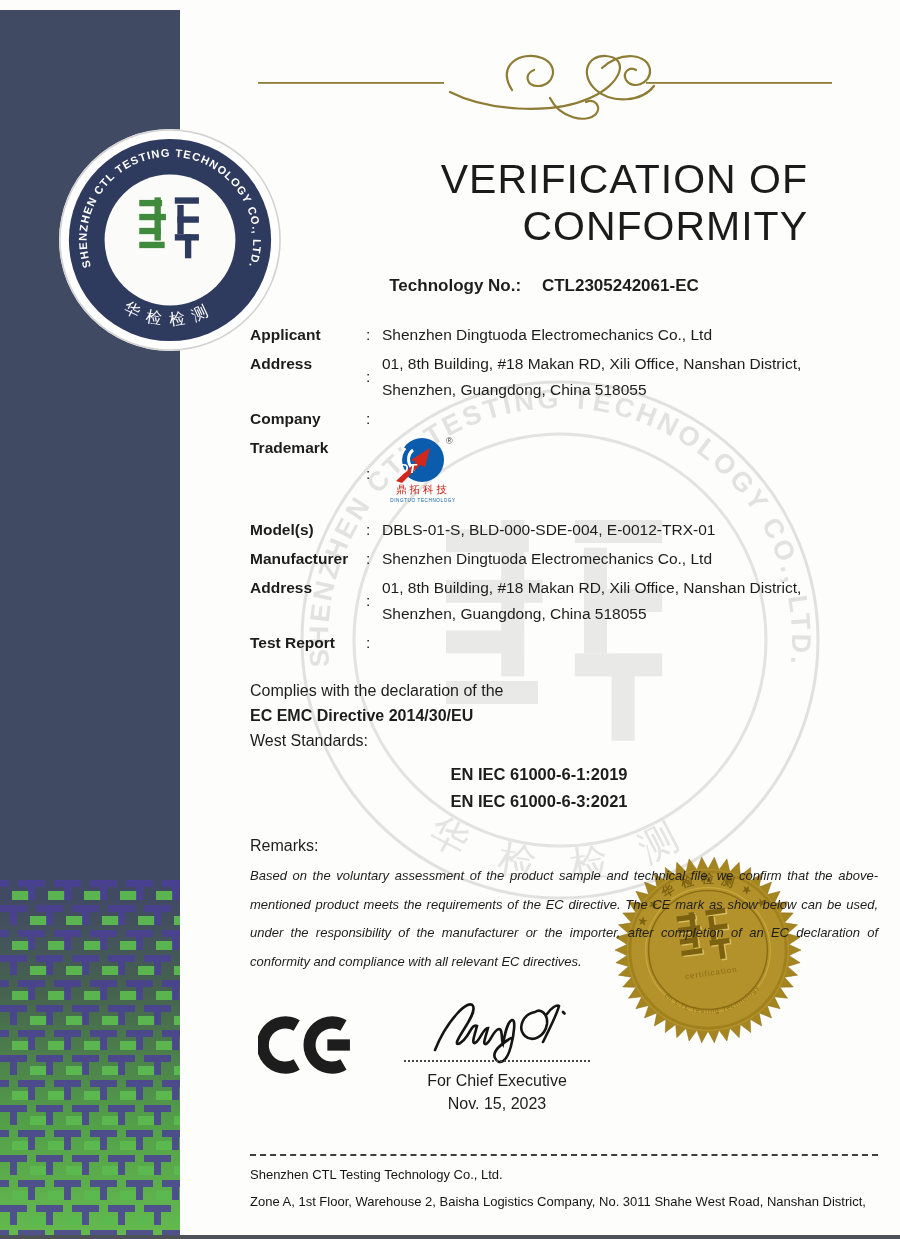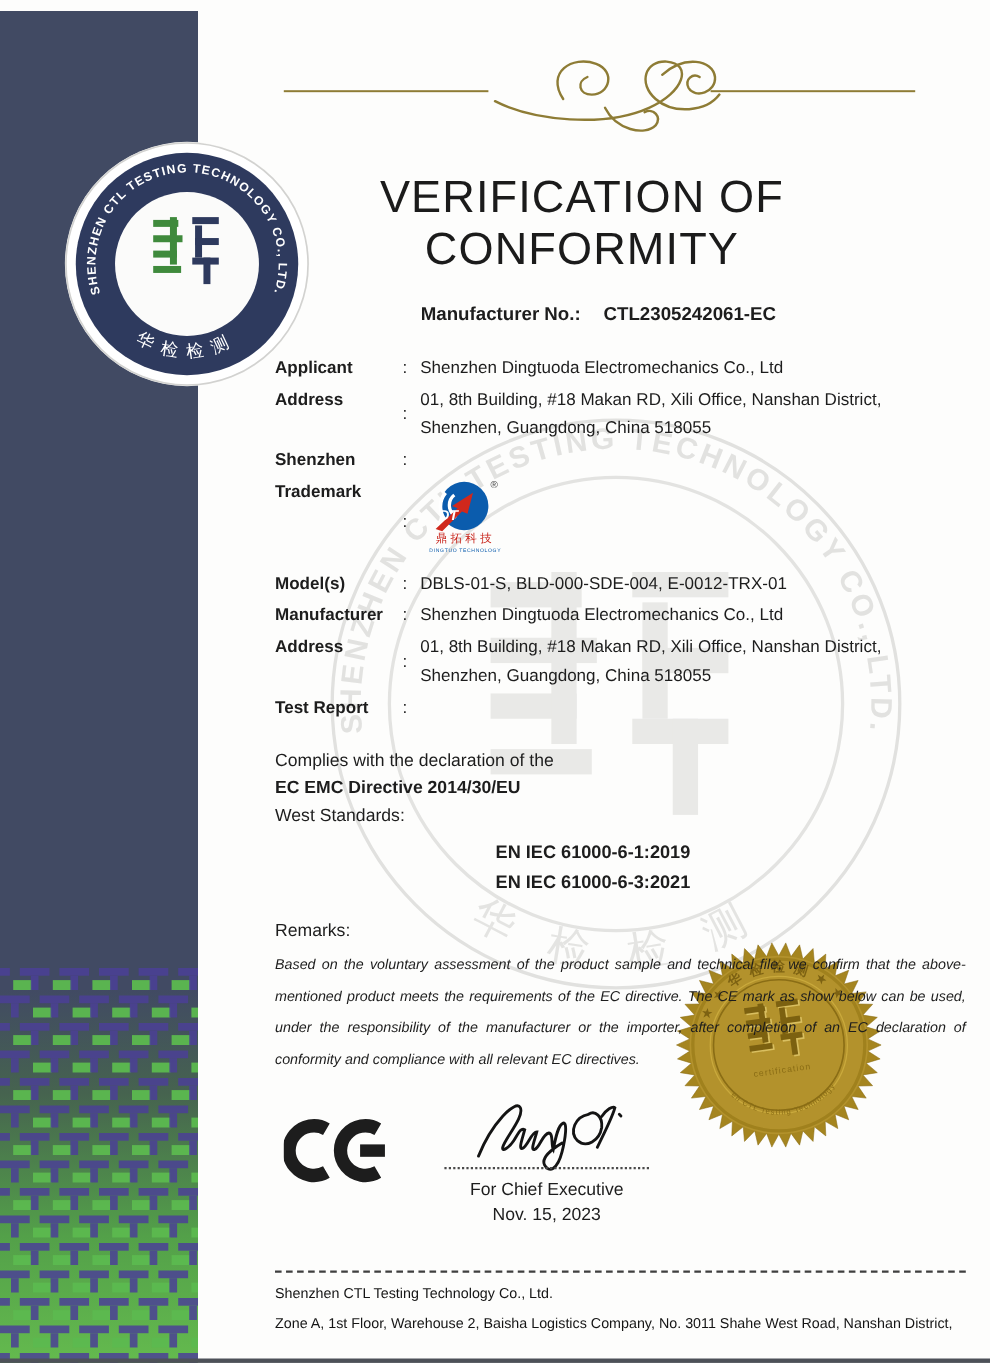--- a/index.html
+++ b/index.html
@@ -13,21 +13,21 @@
   
   #ctl-badge{position:absolute;left:56px;top:126px;width:228px;height:228px;z-index:3;}
   
   #flourish{position:absolute;left:250px;top:46px;width:590px;height:86px;z-index:2;}
   
   #watermark{position:absolute;left:250px;top:330px;width:620px;height:620px;z-index:0;}
   
   #gold-seal{position:absolute;left:614px;top:856px;width:188px;height:188px;z-index:2;}
   
   #content{position:absolute;left:250px;top:156px;width:628px;z-index:4;}
-  #title{font-size:41px;line-height:47px;letter-spacing:1px;text-align:center;padding-right:70px;color:#1b1b1b;}
+  #title{font-size:41px;line-height:47px;letter-spacing:1px;text-align:right;padding-right:70px;color:#1b1b1b;}
   #cert-line{margin-top:26px;text-align:center;padding-right:40px;font-size:17px;font-weight:bold;}
   #cert-line .val{margin-left:16px;}
   #fields{margin-top:26px;}
   .frow{display:grid;grid-template-columns:116px 16px 1fr;font-size:15.5px;line-height:26px;margin-bottom:3px;}
   .frow .lab{font-weight:bold;}
   .frow .col{text-align:left;}
   .frow.two .col{align-self:center;}
   .tm-row{margin-bottom:4px;}
   #compliance{margin-top:22px;font-size:16px;line-height:25px;}
   #compliance .bold{font-weight:bold;}
@@ -397,21 +397,21 @@
   </svg>
 
   <div id="content">
 
     <div id="title">
       <div>VERIFICATION OF</div>
       <div>CONFORMITY</div>
     </div>
 
     <div id="cert-line">
-      <span>Manufacturer No.:</span>
+      <span>Technology No.:</span>
       <span class="val">CTL2305242061-EC</span>
     </div>
 
     <div id="fields">
 
       <div class="frow">
         <span class="lab">Applicant</span>
         <span class="col">:</span>
         <span class="val">Shenzhen Dingtuoda Electromechanics Co., Ltd</span>
       </div>
@@ -419,21 +419,21 @@
       <div class="frow two">
         <span class="lab">Address</span>
         <span class="col">:</span>
         <span class="val">
           <div>01, 8th Building, #18 Makan RD, Xili Office, Nanshan District,</div>
           <div>Shenzhen, Guangdong, China 518055</div>
         </span>
       </div>
 
       <div class="frow">
-        <span class="lab">Shenzhen</span>
+        <span class="lab">Company</span>
         <span class="col">:</span>
       </div>
 
       <div class="frow two tm-row">
         <span class="lab">Trademark</span>
         <span class="col">:</span>
         <span class="val">
           <svg width="92" height="70" viewBox="0 0 92 70">
             <circle cx="40" cy="25" r="22" fill="#0b5cad"></circle>
             <path d="M 26,41 A 19.5,19.5 0 0 1 23,13" fill="none" stroke="#ffffff" stroke-width="3.4"></path>

